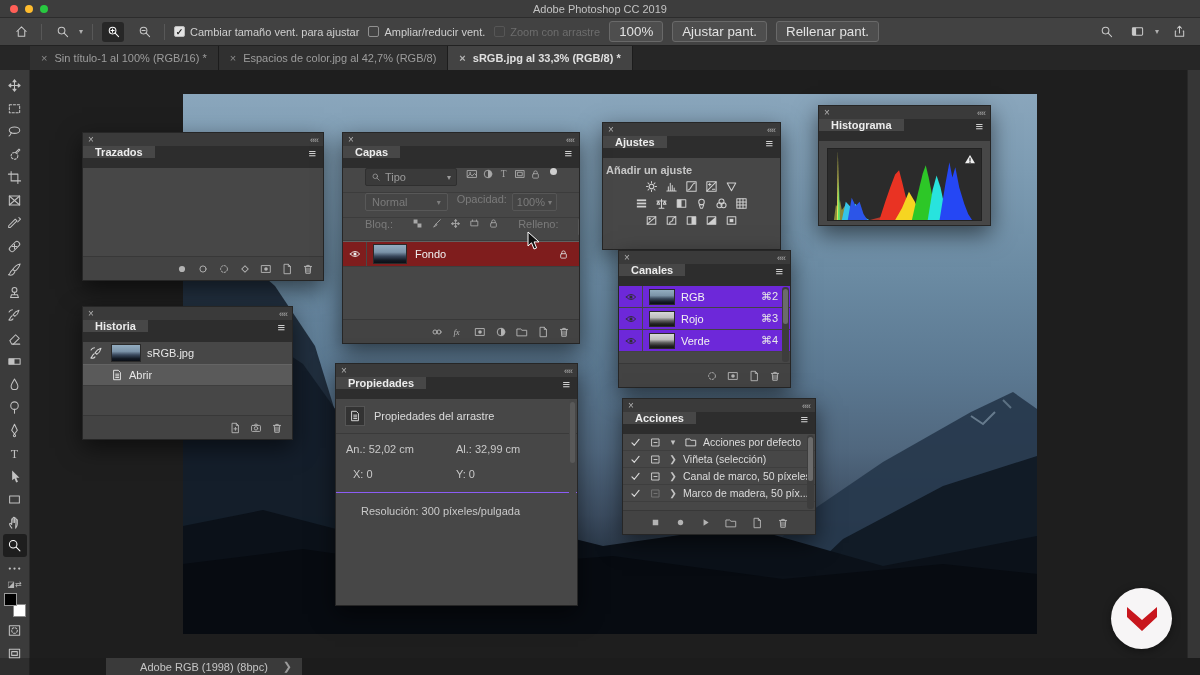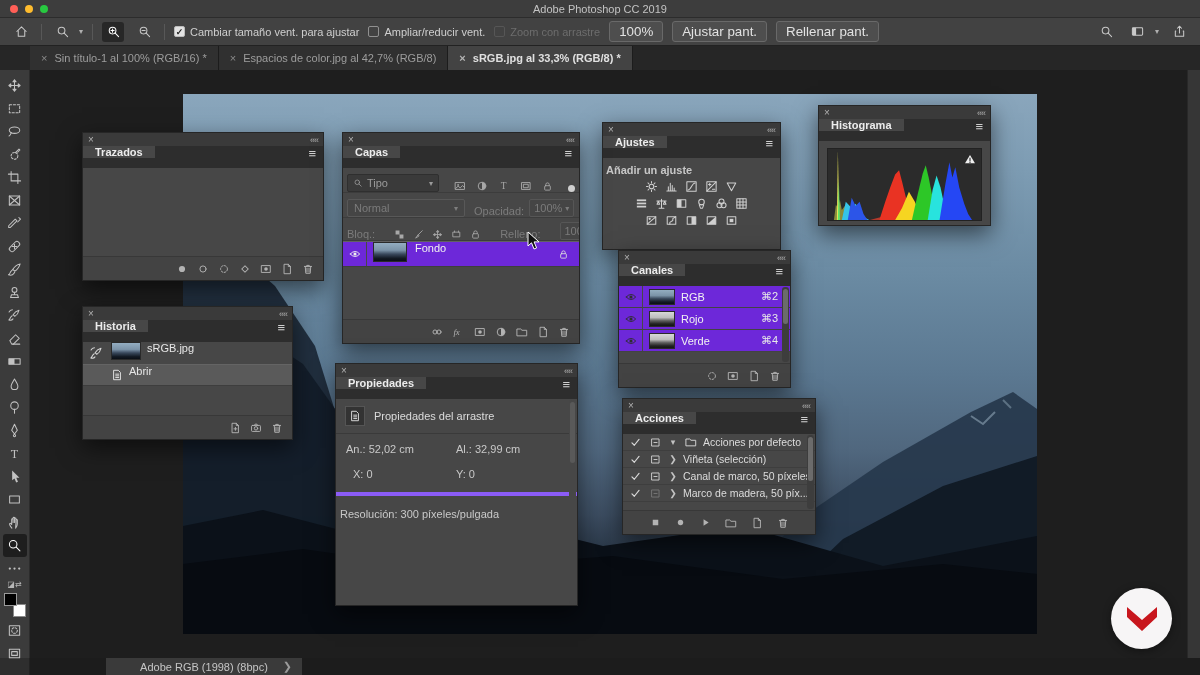--- a/index.html
+++ b/index.html
@@ -73,57 +73,57 @@
   .p-head .phc { font-size:9px; letter-spacing:-1px; }
   .p-tabs { height:22px; background:#2d2d2d; display:flex; align-items:flex-start; flex:none; }
   .p-tab { background:#474747; padding:0 12px; display:flex; align-items:center; font-weight:bold; color:#ececec; }
   .p-menu { margin-left:auto; padding:0 7px; display:flex; align-items:center; color:#cfcfcf; font-size:13px; }
   .p-body { flex:1; position:relative; overflow:hidden; }
   .p-foot { height:24px; border-top:1px solid #383838; background:#434343; display:flex; align-items:center;
     justify-content:flex-end; gap:9px; padding:0 9px; color:#b3b3b3; flex:none; }
   .ic { display:inline-flex; align-items:center; justify-content:center; }
 
   
-  .cp-row { display:flex; align-items:flex-end; gap:5px; padding:0 4px; height:25px; border-bottom:1px solid #3c3c3c; color:#a8a8a8; }
+  .cp-row { display:flex; align-items:flex-start; gap:5px; padding:0 22px; height:25px; border-bottom:1px solid #3c3c3c; color:#a8a8a8; }
   .searchbox { display:flex; align-items:center; gap:4px; background:#3a3a3a; border:1px solid #2f2f2f; border-radius:2px;
     height:18px; padding:0 5px; width:92px; color:#9a9a9a; }
   .searchbox .schev { margin-left:auto; font-size:8px; }
   .dotbtn { width:7px; height:7px; border-radius:50%; background:#cfcfcf; margin-left:auto; }
   .dd { background:#454545; border:1px solid #585858; border-radius:2px; height:18px; display:flex; align-items:center;
     padding:0 6px; color:#989898; }
   .dd .schev { margin-left:auto; font-size:8px; color:#7d7d7d; }
   .dd.dim, .dim { color:#7b7b7b; }
   .vbox { background:#454545; border:1px solid #565656; border-radius:2px; height:18px; display:flex; align-items:center;
     padding:0 4px; color:#7b7b7b; gap:3px; }
-  .layer-row { display:flex; height:26px; background:#6d28d9; border-top:1px solid #616161;
+  .layer-row { display:flex; align-items:center; height:26px; background:#7f1d1d; border-top:1px solid #616161;
     border-bottom:1px solid #3e3e3e; color:#f0f0f0; }
   .eye-cell { width:24px; display:flex; align-items:center; justify-content:center; border-right:1px solid #484848; align-self:stretch; }
   .mini-photo { background:linear-gradient(180deg,#93adc1 0%,#7b93a8 40%,#39485c 62%,#131a24 85%,#0b0f16 100%); border:1px solid #2a2a2a; }
   .mini-photo.gray { background:linear-gradient(180deg,#d8d8d8 0%,#bdbdbd 40%,#5f5f5f 62%,#222 85%,#151515 100%); }
 
   
   .aj-label { padding:6px 3px 2px; color:#c7c7c7;font-weight:bold; }
   .aj-row { display:flex; justify-content:center; gap:7px; padding:2px 0; color:#d0d0d0; }
 
   
   .ch-row { display:flex; align-items:center; height:22px; background:#6d28d9; border-bottom:1px solid #434343; color:#f2f2f2; gap:6px; }
   .ch-short { margin-left:auto; margin-right:12px; color:#e8e8e8; }
   .scroll { position:absolute; right:1px; top:1px; bottom:1px; width:7px; background:#3d3d3d; border-radius:3px; }
   .scroll .thumb { position:absolute; left:1px; right:1px; top:2px; height:46%; background:#6b6b6b; border-radius:3px; }
 
   
-  .hi-row { display:flex; height:22px; gap:6px; padding-left:4px; color:#e6e6e6; }
+  .hi-row { display:flex; align-items:center; height:22px; gap:6px; padding-left:4px; color:#e6e6e6; }
   .hi-row.sel { background:#5a5a5a; border-top:1px solid #646464; border-bottom:1px solid #3e3e3e; }
   .hi-well { width:18px; display:flex; align-items:center; justify-content:center; color:#d8d8d8; }
 
   
   .pr-docrow { display:flex; align-items:center; gap:9px; padding:7px 9px; border-bottom:1px solid #3a3a3a; color:#dcdcdc; }
   .pr-docicon { width:20px; height:20px; background:#333; border:1px solid #555; display:flex; align-items:center; justify-content:center; color:#ddd; }
   .pr-grid { padding:9px 10px 4px; display:grid; grid-template-columns:110px 1fr; row-gap:13px; color:#c9c9c9; }
-  .pr-res { padding:12px 4px; border-top:4px solid #8b5cf6; margin-top:8px; color:#c9c9c9; }
+  .pr-res { padding:12px 25px; border-top:1px solid #8b5cf6; margin-top:8px; color:#c9c9c9; }
 
   
   .ac-row { display:flex; align-items:center; height:17px; border-bottom:1px solid #3e3e3e; gap:4px; padding:0 4px; color:#dcdcdc; font-size:10.5px; white-space:nowrap; }
   .ac-cell { width:16px; display:flex; justify-content:center; color:#d8d8d8; flex:none; }
   .ac-chev { width:12px; color:#c2c2c2; font-size:9px; flex:none; text-align:center; }
 
   
   .hg-body { margin:7px 8px 8px; background:#2b2b2b; border:1px solid #222; position:relative; flex:1; }
   .hg-warn { position:absolute; right:5px; top:4px; color:#f0f0f0; }
 

